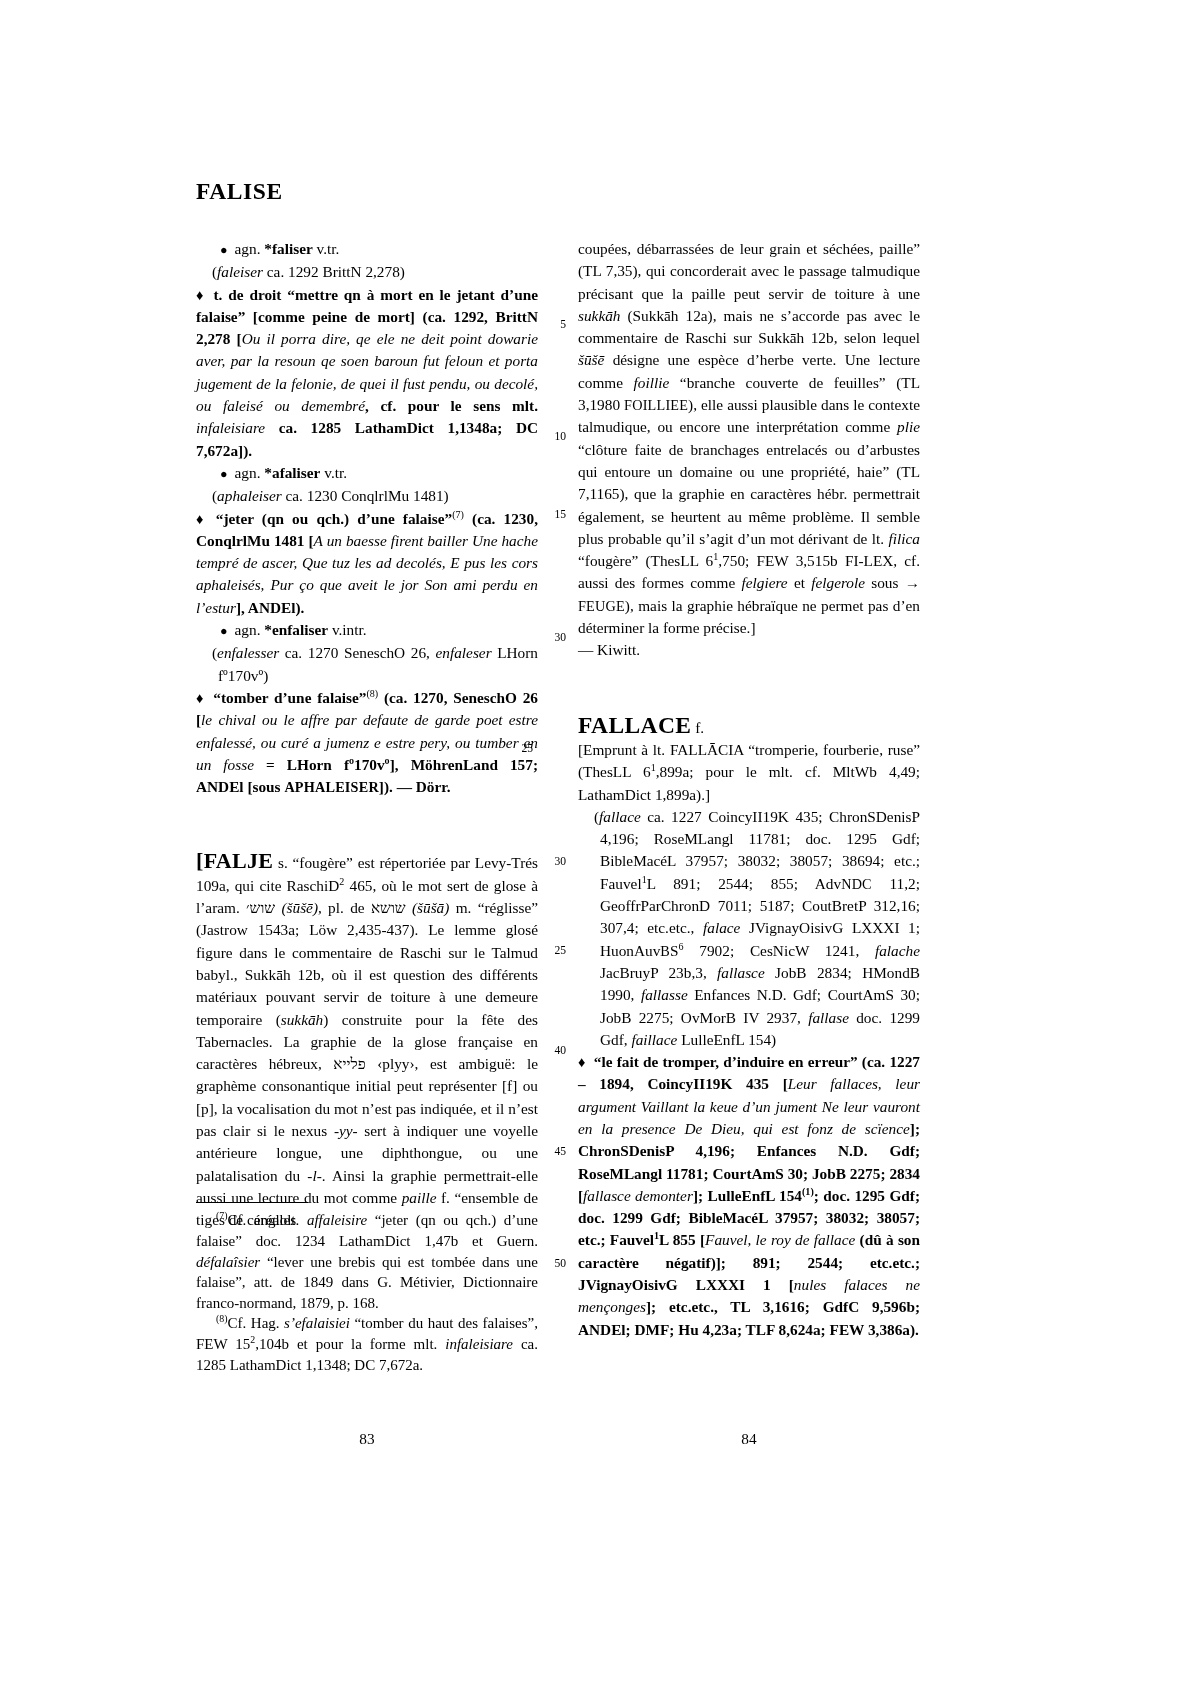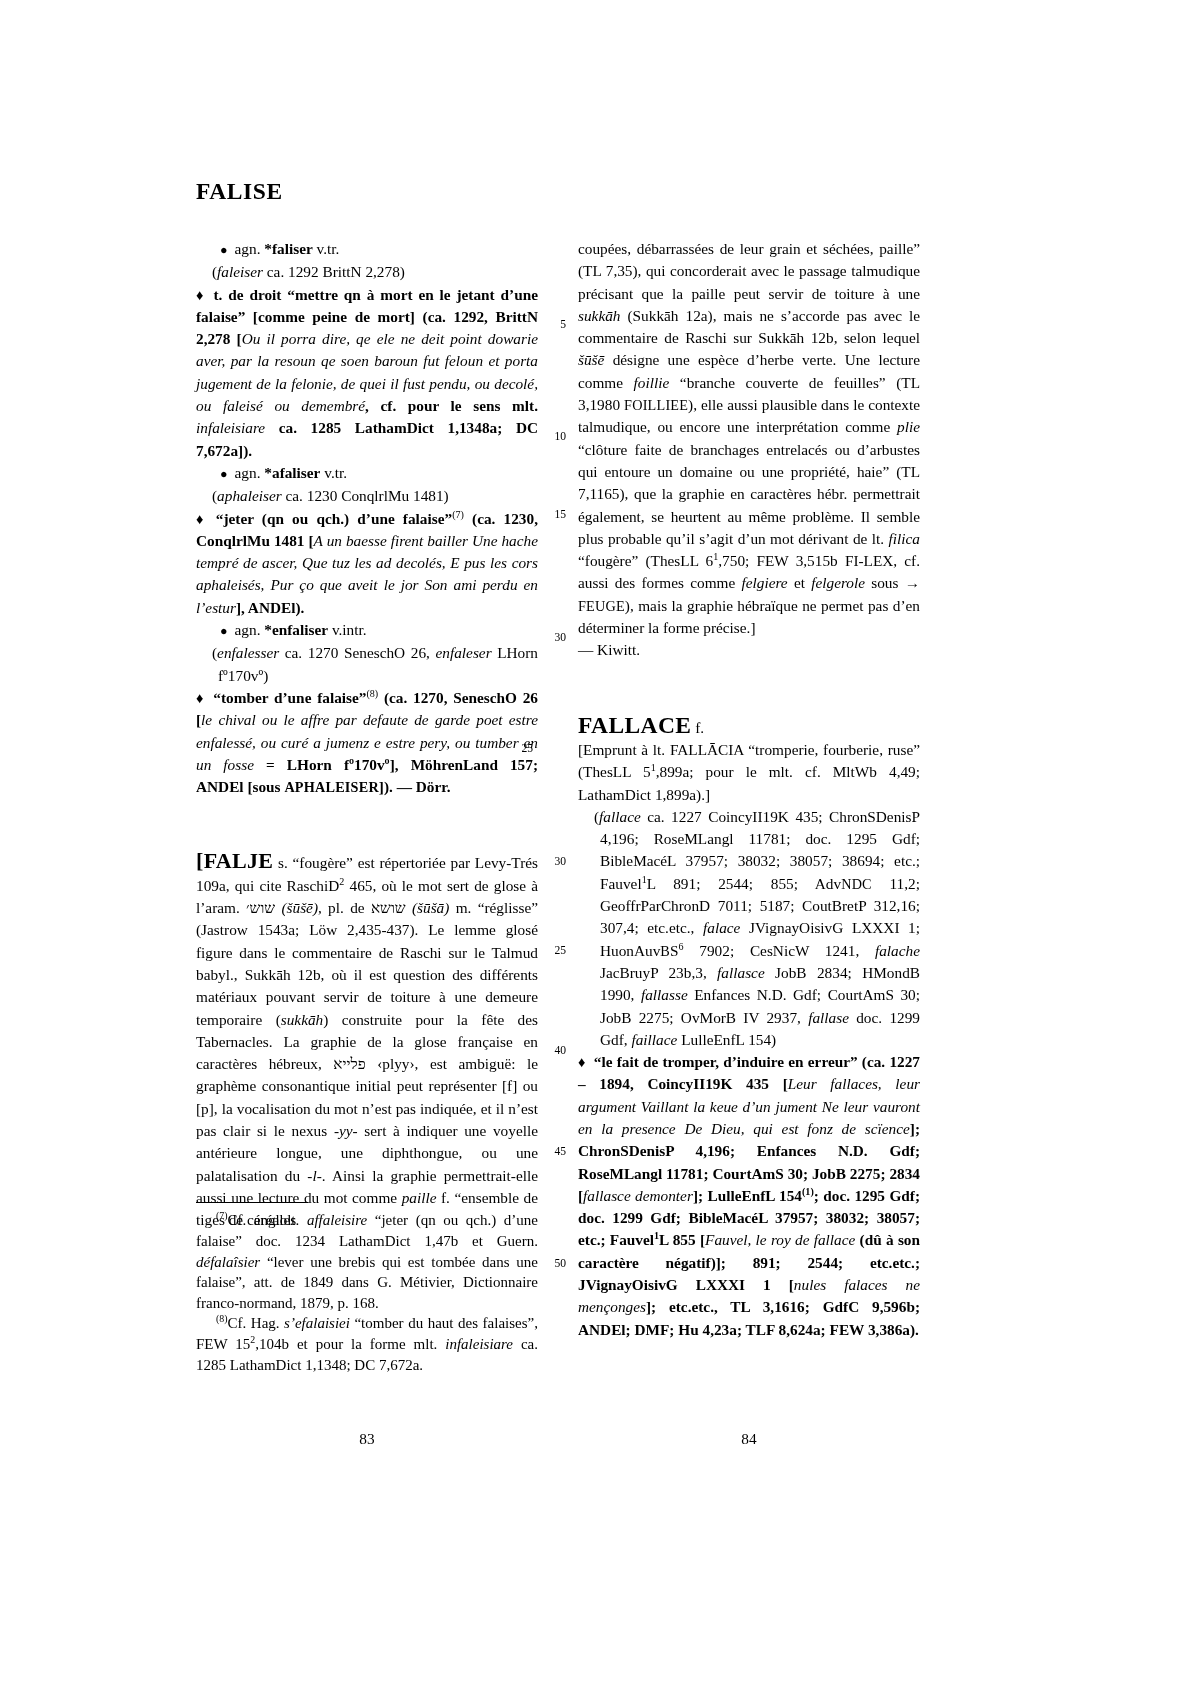--- a/index.html
+++ b/index.html
@@ -211,21 +211,21 @@
   <div class="col col-right">
 
     <p><span>coupées, débarrassées de leur grain et séchées, paille” (TL 7,35), qui concorderait avec le passage talmudique précisant que la paille peut servir de toiture à une </span><span class="it">sukkāh</span><span> (Sukkāh 12a), mais ne s’accorde pas avec le commentaire de Raschi sur Sukkāh 12b, selon lequel </span><span class="it">šūšē</span><span> désigne une espèce d’herbe verte. Une lecture comme </span><span class="it">foillie</span><span> “branche couverte de feuilles” (TL 3,1980 </span><span class="sc">FOILLIEE</span><span>), elle aussi plausible dans le contexte talmudique, ou encore une interprétation comme </span><span class="it">plie</span><span> “clôture faite de branchages entrelacés ou d’arbustes qui entoure un domaine ou une propriété, haie” (TL 7,1165), que la graphie en caractères hébr. permettrait également, se heurtent au même problème. Il semble plus probable qu’il s’agit d’un mot dérivant de lt. </span><span class="it">filica</span><span> “fougère” (ThesLL 6</span><sup>1</sup><span>,750; FEW 3,515b FI-LEX, cf. aussi des formes comme </span><span class="it">felgiere</span><span> et </span><span class="it">felgerole</span><span> sous → </span><span class="sc">FEUGE</span><span>), mais la graphie hébraïque ne permet pas d’en déterminer la forme précise.]</span></p>
 
     <p><span>— Kiwitt.</span></p>
 
     <div class="gap-lg"></div>
 
     <p class="hw-line"><span class="headword">FALLACE</span><span> f.</span></p>
 
-    <p><span>[Emprunt à lt. FALLĀCIA “tromperie, fourberie, ruse” (ThesLL 5</span><sup>1</sup><span>,899a; pour le mlt. cf. MltWb 4,49; LathamDict 1,899a).]</span></p>
+    <p><span>[Emprunt à lt. FALLĀCIA “tromperie, fourberie, ruse” (ThesLL 6</span><sup>1</sup><span>,899a; pour le mlt. cf. MltWb 4,49; LathamDict 1,899a).]</span></p>
 
     <p class="form-line"><span>(</span><span class="it">fallace</span><span> ca. 1227 CoincyII19K 435; ChronSDenisP 4,196; RoseMLangl 11781; doc. 1295 Gdf; BibleMacéL 37957; 38032; 38057; 38694; etc.; Fauvel</span><sup>1</sup><span>L 891; 2544; 855; Adv</span><span class="sc">NDC</span><span> 11,2; GeoffrParChronD 7011; 5187; CoutBretP 312,16; 307,4; etc.etc., </span><span class="it">falace</span><span> JVignayOisivG LXXXI 1; HuonAuv</span><span class="sc">B</span><span>S</span><sup>6</sup><span> 7902; CesNicW 1241, </span><span class="it">falache</span><span> JacBruyP 23b,3, </span><span class="it">fallasce</span><span> JobB 2834; HMondB 1990, </span><span class="it">fallasse</span><span> Enfances N.D. Gdf; CourtAmS 30; JobB 2275; OvMorB IV 2937, </span><span class="it">fallase</span><span> doc. 1299 Gdf, </span><span class="it">faillace</span><span> LulleEnfL 154</span><span>)</span></p>
 
     <p class="sense-line"><span class="lozenge"></span><span class="bd">“le fait de tromper, d’induire en erreur” (ca. 1227 – 1894, CoincyII19K 435 [</span><span class="it">Leur fallaces, leur argument Vaillant la keue d’un jument Ne leur vauront en la presence De Dieu, qui est fonz de scïence</span><span class="bd">]; ChronSDenisP 4,196; Enfances N.D. Gdf; RoseMLangl 11781; CourtAmS 30; JobB 2275; 2834 [</span><span class="it">fallasce demonter</span><span class="bd">]; LulleEnfL 154</span><sup class="bd">(1)</sup><span class="bd">; doc. 1295 Gdf; doc. 1299 Gdf; BibleMacéL 37957; 38032; 38057; etc.; Fauvel</span><sup class="bd">1</sup><span class="bd">L 855 [</span><span class="it">Fauvel, le roy de fallace</span><span class="bd"> (dû à son caractère négatif)]; 891; 2544; etc.etc.; JVignayOisivG LXXXI 1 [</span><span class="it">nules falaces ne mençonges</span><span class="bd">]; etc.etc., TL 3,1616; GdfC 9,596b; ANDEl; DMF; Hu 4,23a; TLF 8,624a; FEW 3,386a).</span></p>
   </div>
 
 
   <div class="pagenum pagenum-left">83</div>
   <div class="pagenum pagenum-right">84</div>
 

